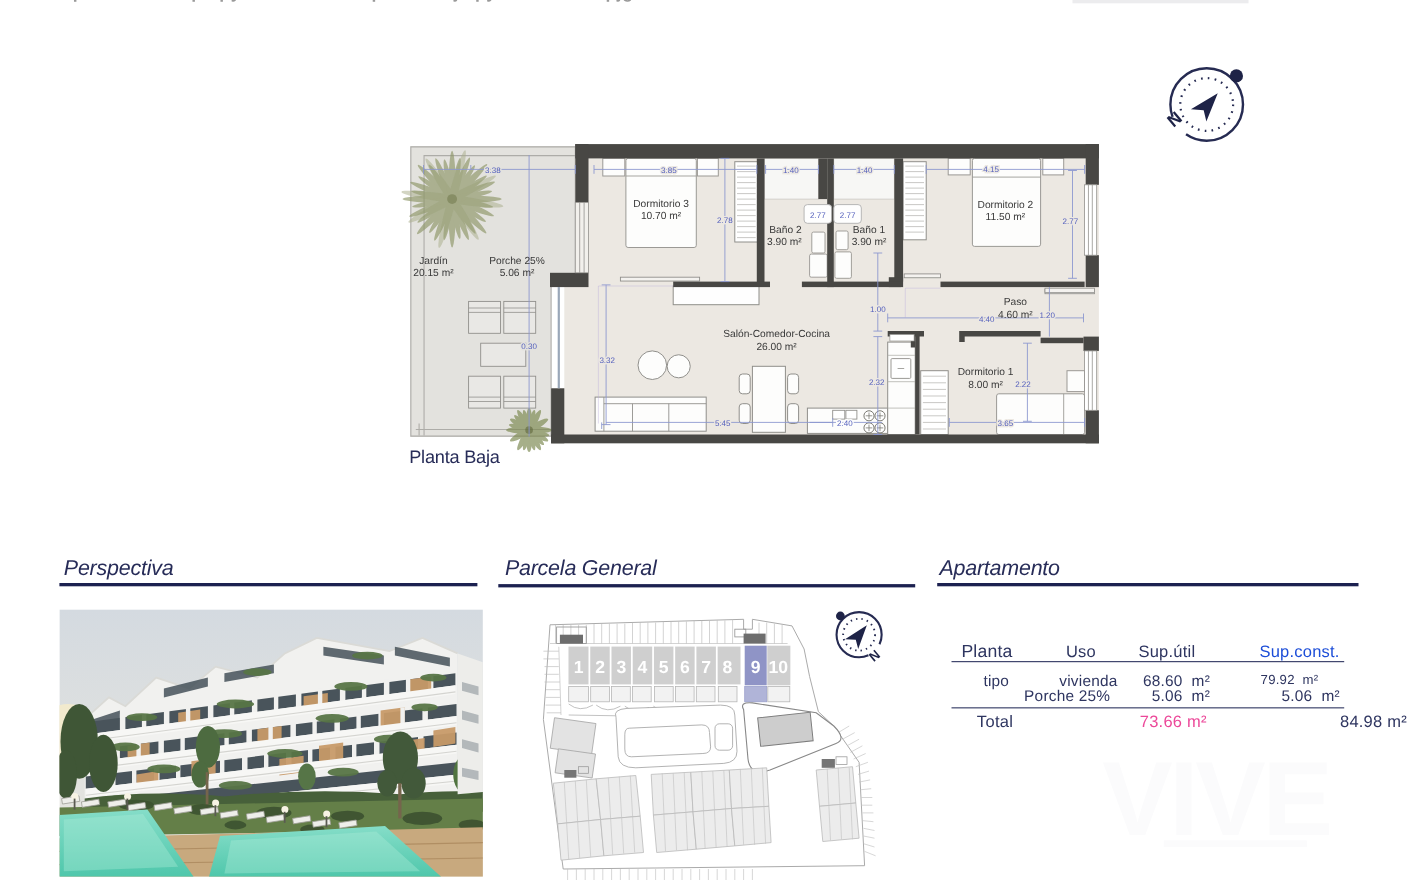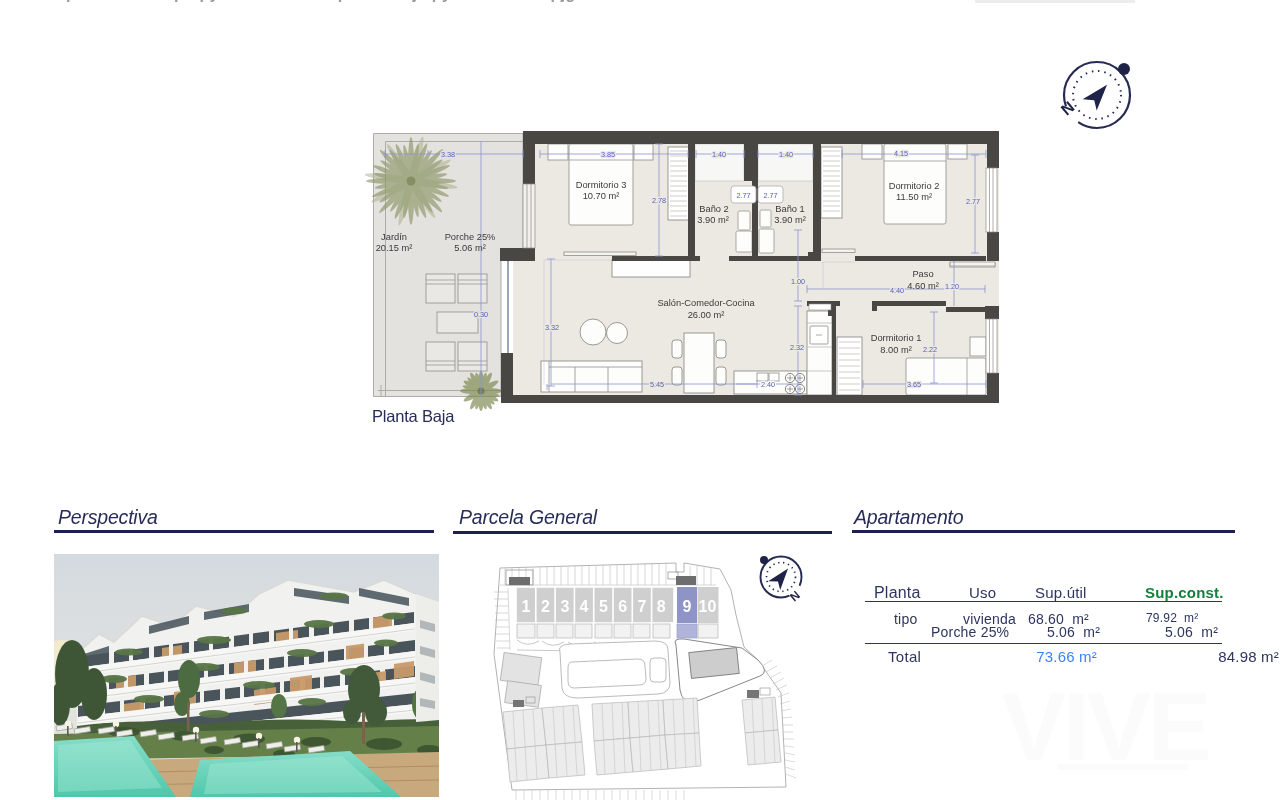--- a/index.html
+++ b/index.html
@@ -929,35 +929,35 @@
 
 </svg>
 
 <div class="hd" style="left:854px;top:506px;">Apartamento</div>
 
 <div class="rule" style="left:852px;top:530px;width:383px;"></div>
 
 <div class="abs" style="left:874px;top:584px;font-size:16px;color:#2e3560;letter-spacing:0.2px;">Planta</div>
 <div class="abs" style="left:969px;top:584px;font-size:15px;color:#2e3560;letter-spacing:0.2px;">Uso</div>
 <div class="abs" style="left:1035px;top:584px;width:65px;font-size:15px;color:#2e3560;letter-spacing:0.2px;">Sup.útil</div>
-<div class="abs" style="left:1145px;top:584px;width:76px;text-align:center;font-size:15px;color:#15803d;letter-spacing:0.2px;font-weight:bold;">Sup.const.</div>
+<div class="abs" style="left:1145px;top:584px;width:76px;text-align:left;font-size:15px;color:#1d4ed8;letter-spacing:0.2px;">Sup.const.</div>
 
 <div class="abs" style="left:865px;top:601px;width:357px;height:1.2px;background:#2e3560;"></div>
 
 <div class="abs" style="left:894px;top:611px;font-size:14px;color:#2e3560;letter-spacing:0.2px;">tipo</div>
 <div class="abs" style="left:945px;top:611px;font-size:14px;color:#2e3560;letter-spacing:0.2px;margin-left:18px;">vivienda</div>
-<div class="abs" style="left:1028px;top:611px;width:72px;font-size:14px;color:#2e3560;letter-spacing:0.2px;">68.60&nbsp; m²</div>
+<div class="abs" style="left:1028px;top:611px;width:72px;text-align:right;font-size:14px;color:#2e3560;letter-spacing:0.2px;">68.60&nbsp; m²</div>
 <div class="abs" style="left:1146px;top:611px;width:72px;font-size:12px;color:#2e3560;letter-spacing:0.2px;">79.92&nbsp; m²</div>
 
 <div class="abs" style="left:931px;top:624px;font-size:14px;color:#2e3560;letter-spacing:0.2px;">Porche 25%</div>
 <div class="abs" style="left:1028px;top:624px;width:72px;text-align:right;font-size:14px;color:#2e3560;letter-spacing:0.2px;">5.06&nbsp; m²</div>
 <div class="abs" style="left:1146px;top:624px;width:72px;text-align:right;font-size:14px;color:#2e3560;letter-spacing:0.2px;">5.06&nbsp; m²</div>
 
 <div class="abs" style="left:865px;top:643px;width:357px;height:1.2px;background:#2e3560;"></div>
 
 <div class="abs" style="left:888px;top:648px;font-size:15px;color:#2e3560;letter-spacing:0.3px;">Total</div>
-<div class="abs" style="left:1022px;top:648px;width:75px;text-align:right;font-size:15px;color:#3b82f6;letter-spacing:0.2px;">73.66 m²</div>
+<div class="abs" style="left:1022px;top:648px;width:75px;text-align:right;font-size:15px;color:#ec4899;letter-spacing:0.2px;">73.66 m²</div>
 <div class="abs" style="left:1204px;top:648px;width:75px;text-align:right;font-size:15px;color:#2e3560;letter-spacing:0.2px;">84.98 m²</div>
 
 <div class="abs" style="left:1002px;top:672px;width:240px;color:#fbfbfc;font-size:96px;font-weight:bold;letter-spacing:-3px;">VIVE</div>
 <div class="abs" style="left:1058px;top:764px;width:130px;height:6px;background:#fbfbfc;"></div>
 
 </div>
 
 </body></html>

